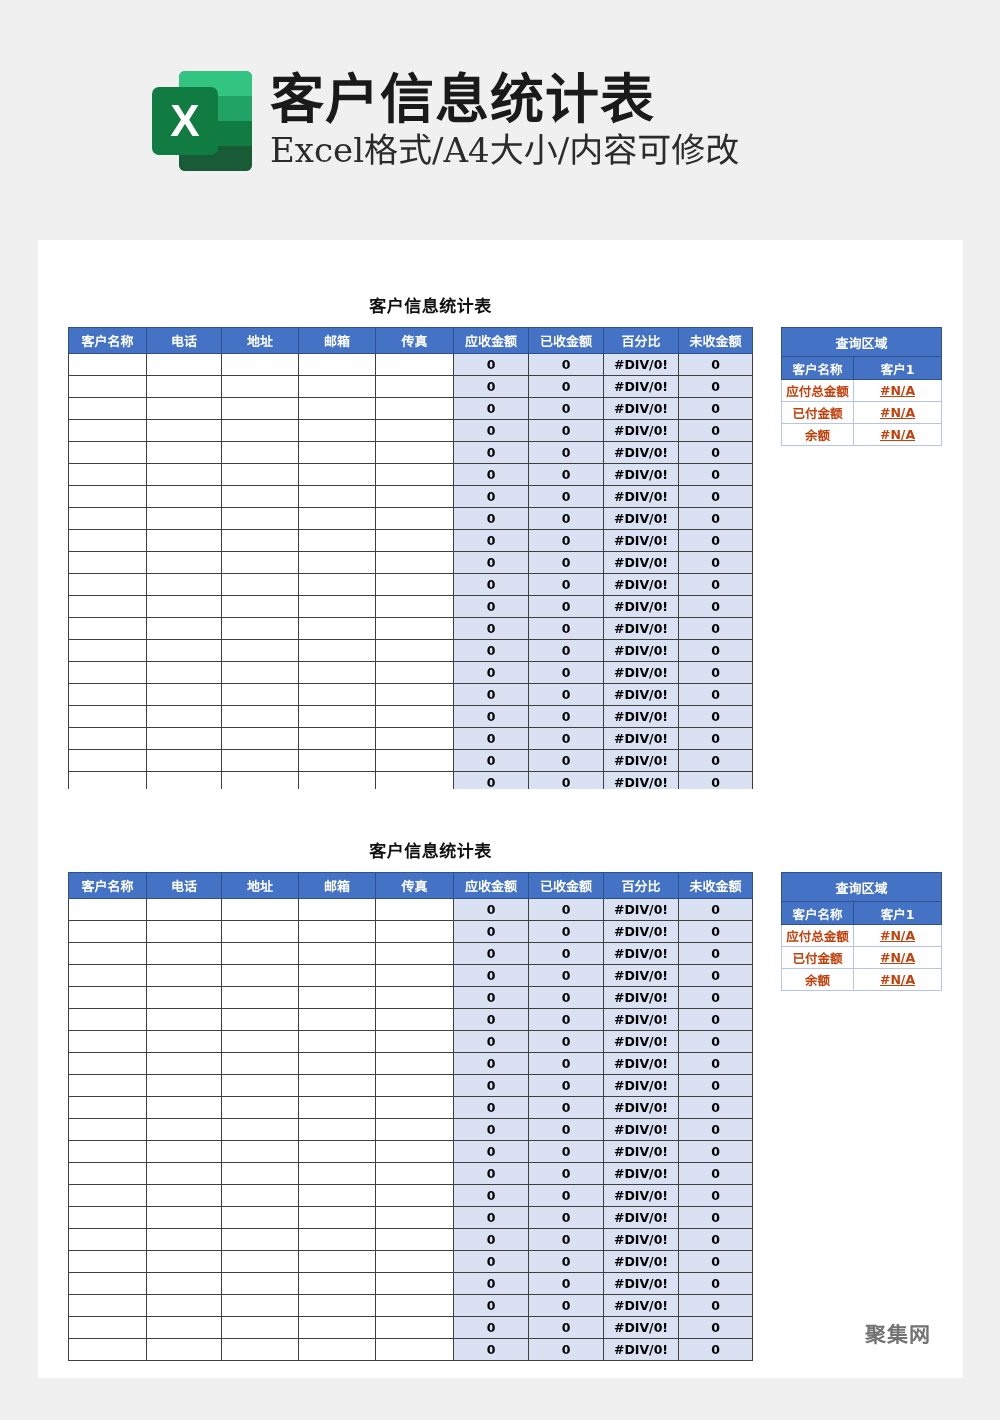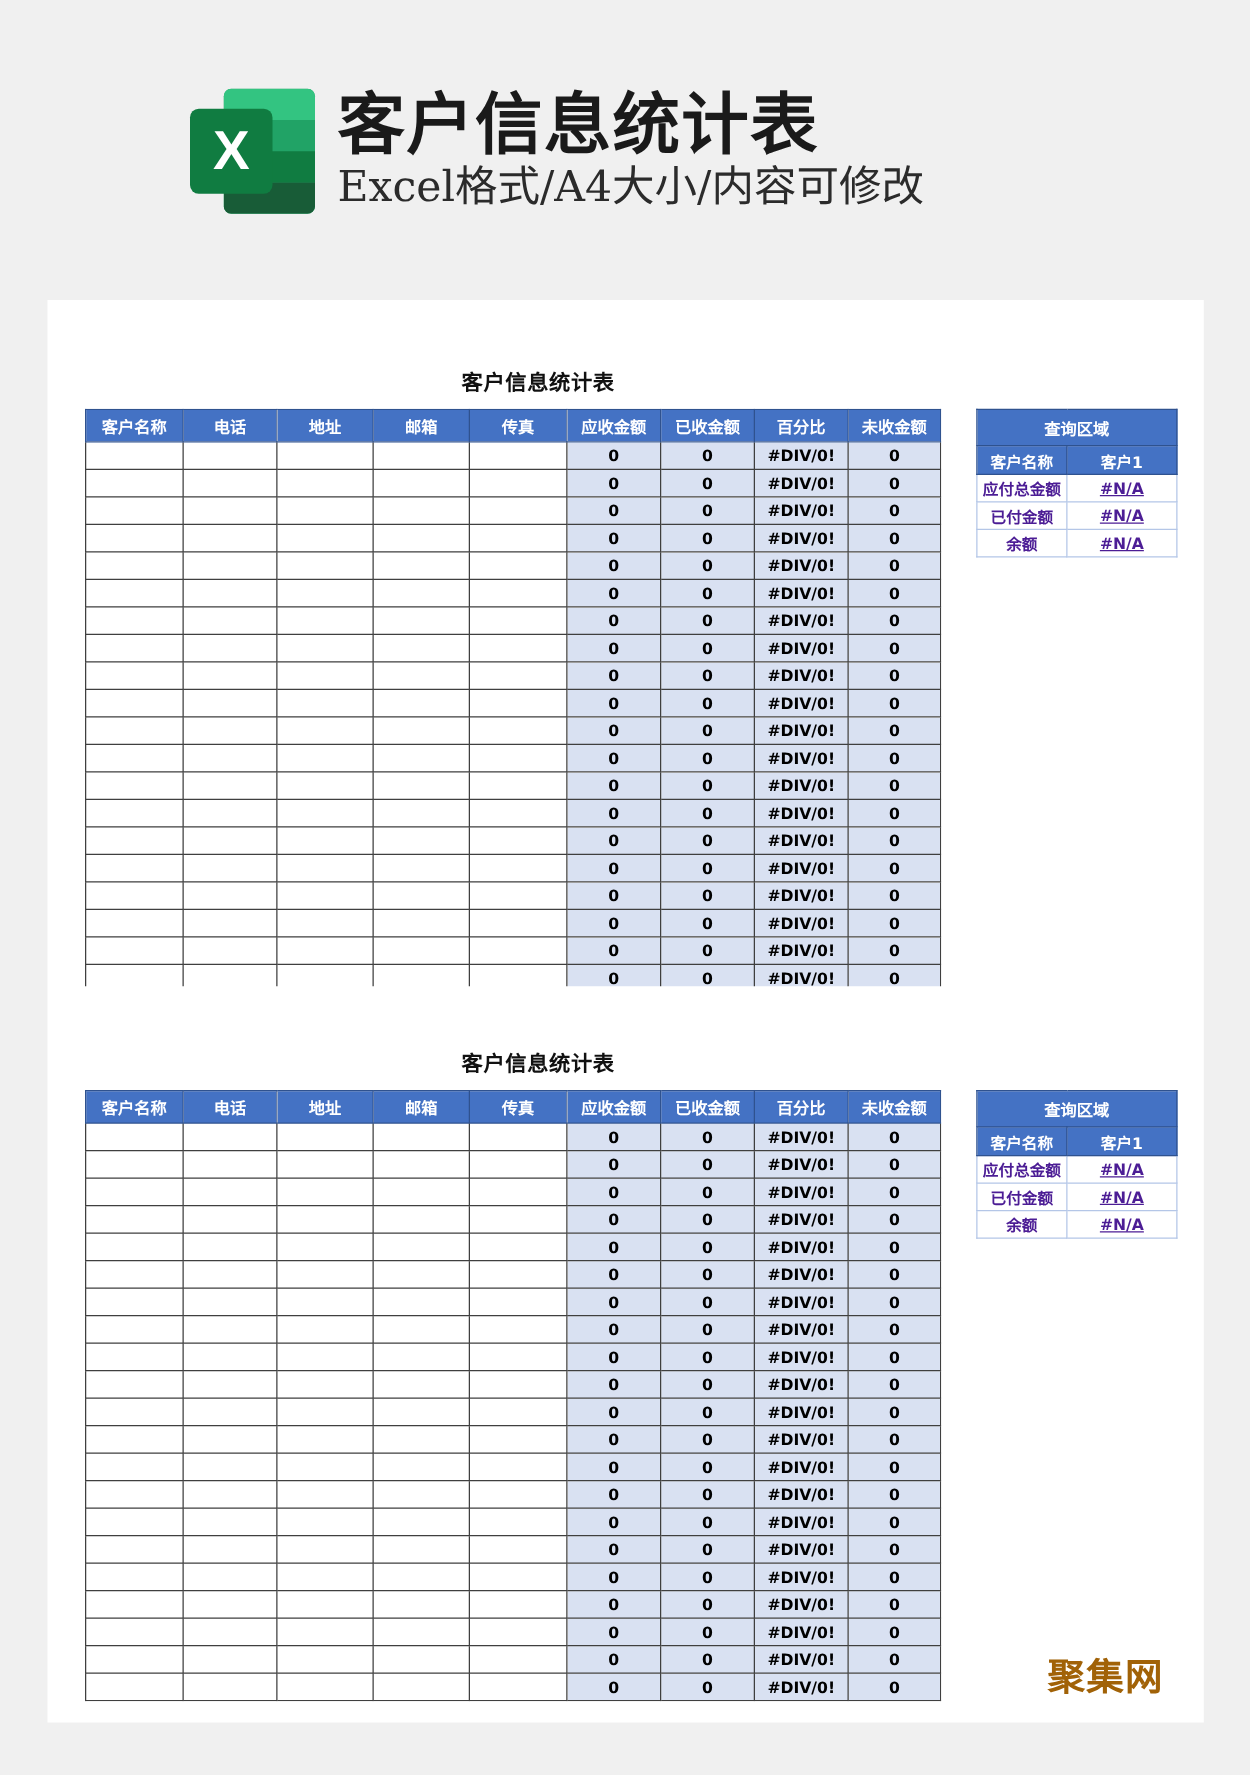--- a/index.html
+++ b/index.html
@@ -150,21 +150,21 @@
     margin-left: 28px;
   }
   table.query-table th,
   table.query-table td {
     border: 1px solid #b4c6e7;
     height: 22px;
     font-size: 12.5px;
     text-align: center;
     vertical-align: middle;
     font-weight: bold;
-    color: #4c1d95;
+    color: #c2410c;
     white-space: nowrap;
   }
   table.query-table th.q-title {
     background: #4472c4;
     color: #ffffff;
     border: 1px solid #2f528f;
     height: 29px;
     font-size: 13px;
   }
   table.query-table th.q-sub {
@@ -172,25 +172,25 @@
     color: #ffffff;
     border: 1px solid #2f528f;
     height: 23px;
   }
   table.query-table td.q-label { background: #ffffff; }
   table.query-table td.q-value { background: #ffffff; text-decoration: underline; }
 
   .watermark {
     position: absolute;
     right: 32px;
-    bottom: 20px;
+    bottom: 32px;
     font-family: "DejaVu Sans", sans-serif;
     font-weight: bold;
-    font-size: 30px;
-    color: #a16207;
+    font-size: 21px;
+    color: #737373;
     letter-spacing: 1px;
     line-height: 1;
   }
 
   .clip-bottom { overflow: hidden; }
 </style>
 </head>
 <body>
 
 <div class="banner">

